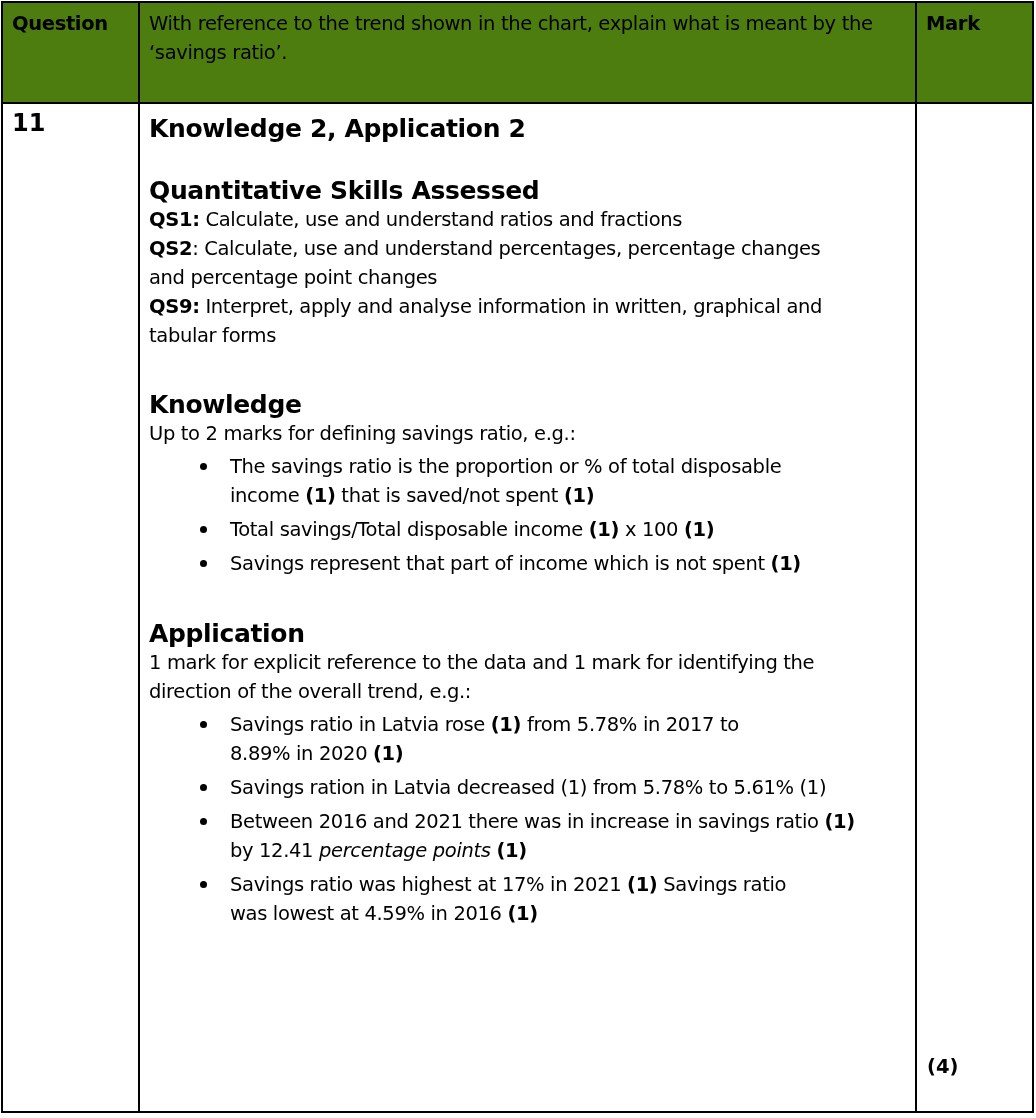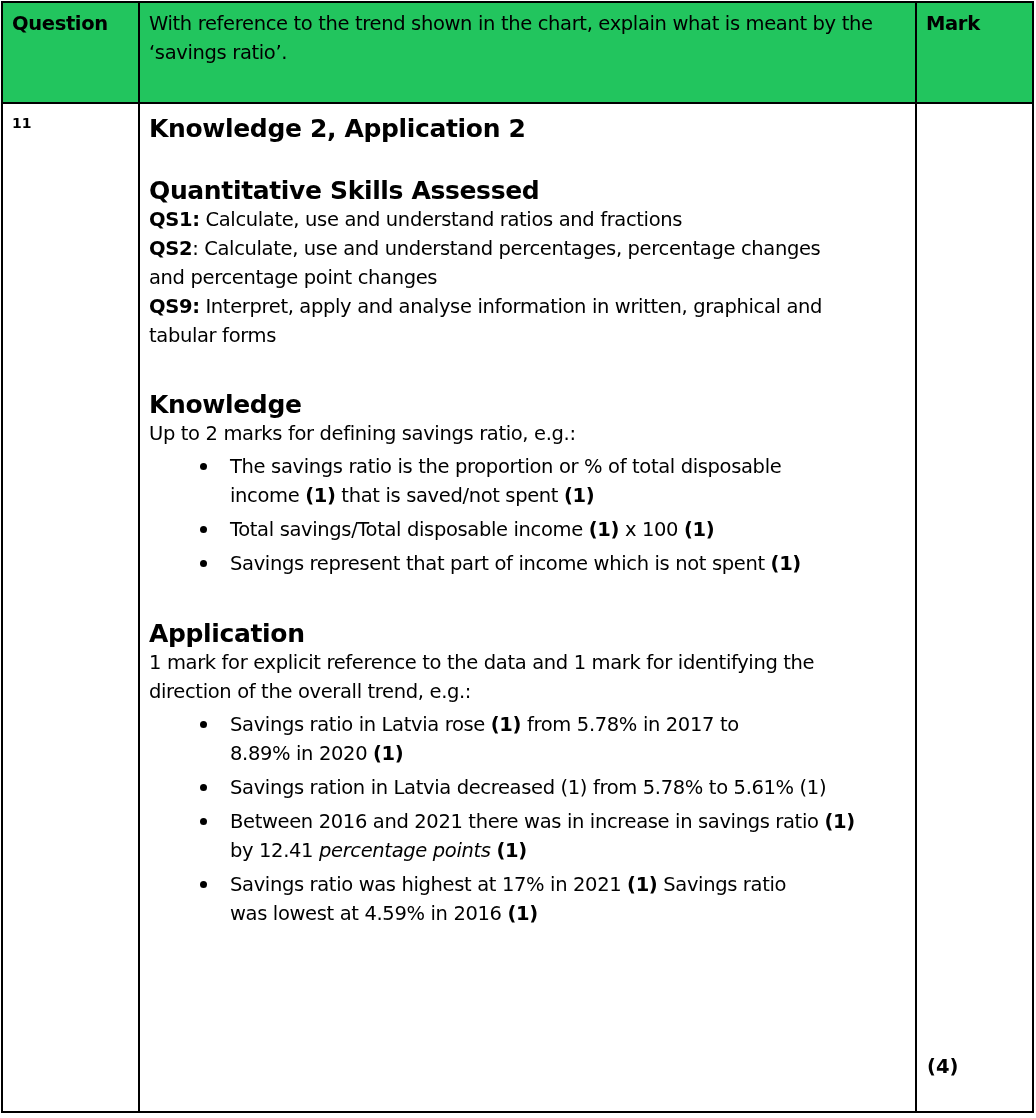--- a/index.html
+++ b/index.html
@@ -11,21 +11,21 @@
     table.ms {
       position: absolute; left: 1px; top: 1px;
       width: 1033px; border-collapse: collapse;
       table-layout: fixed;
     }
     table.ms td {
       border: 2.5px solid #000;
       vertical-align: top;
       padding: 0;
     }
-    .hdr td { background: #22c55e; height: 99px; }
+    .hdr td { background: #4d7c0f; height: 99px; }
     .c1 { width: 137px; }
     .c2 { width: 777px; }
     .c3 { width: 117px; }
     .cellpad { padding: 6px 0 0 9px; }
     .txt { font-size: 19.5px; line-height: 29px; letter-spacing: -0.35px; }
     .b { font-weight: bold; }
     .body-row td { height: 1007px; }
     .content { padding: 10px 0 0 9px; position: relative; }
     .heading { font-weight: bold; font-size: 25px; line-height: 29px; letter-spacing: -0.35px; }
     .gap1 { height: 33px; }
@@ -35,21 +35,21 @@
     ul.bul li { position: relative; padding-left: 77px; margin-bottom: 5px; }
     ul.bul li .dot {
       position: absolute; left: 47px; top: 11px;
       width: 7px; height: 7px; border-radius: 50%; background: #000;
     }
     .mark-cell { position: relative; }
     .mark-val {
       position: absolute; left: 10px; bottom: 30px;
       font-weight: bold; font-size: 19.5px; line-height: 29px;
     }
-    .num { font-weight: bold; font-size: 14px; line-height: 29px; padding: 5px 0 0 9px; }
+    .num { font-weight: bold; font-size: 24px; line-height: 29px; padding: 5px 0 0 9px; }
   </style>
 </head>
 <body>
 
 <table class="ms">
   <colgroup>
       <col class="c1">
       <col class="c2">
       <col class="c3">
     </colgroup>

